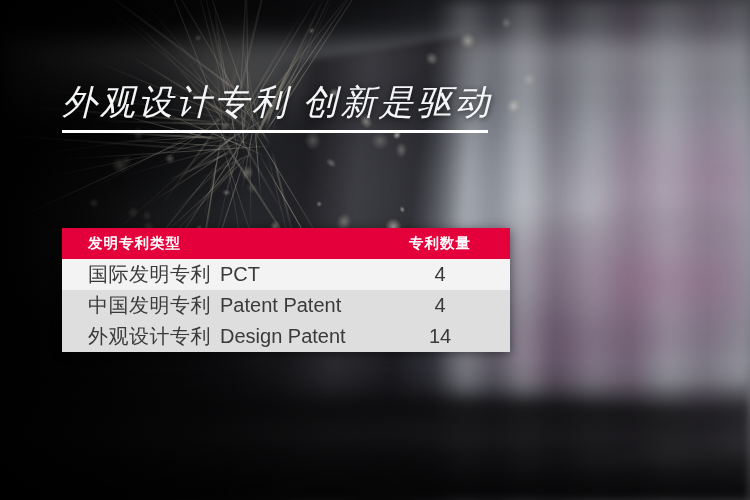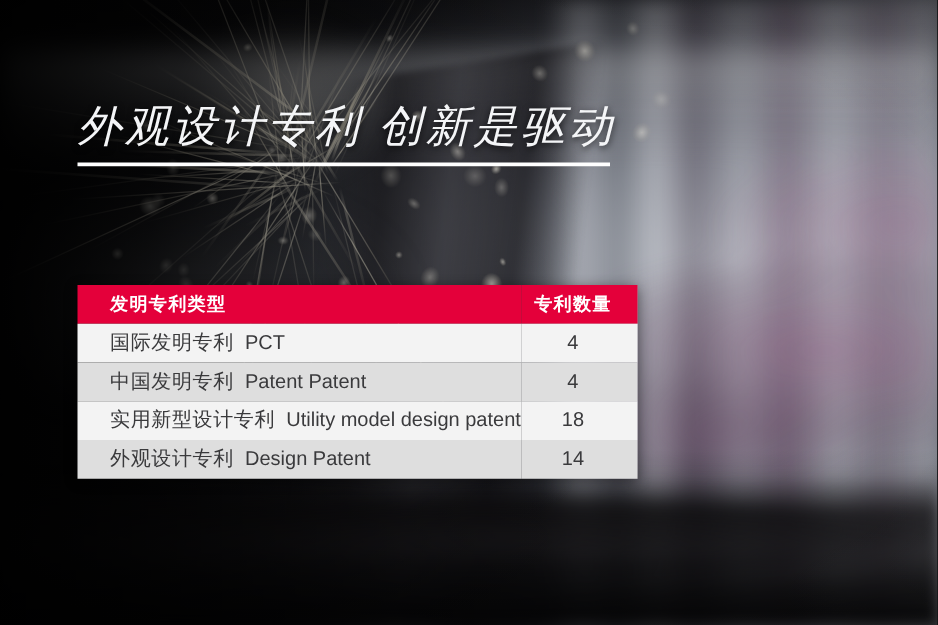--- a/index.html
+++ b/index.html
@@ -158,21 +158,21 @@
     color: #ffffff;
     font-size: 14.5px;
     font-weight: bold;
     letter-spacing: 1px;
     height: 31px;
     padding: 0;
   }
   .tbl thead th.c-type { text-align: left;  padding-left: 26px; }
   .tbl thead th.c-num  { text-align: center; width: 120px; padding-right: 10px;}
   .tbl tbody td {
-    font-size: 16px;
+    font-size: 20px;
     color: #3a3a3c;
     height: 31px;
     padding: 0;
   }
   .tbl tbody tr.odd  td { background: #f3f3f3; }
   .tbl tbody tr.even td { background: #dedede; }
   .tbl tbody td.c-type { text-align: left; padding-left: 26px; white-space: nowrap; }
   .tbl tbody td.c-type .cn { letter-spacing: 0.5px; }
   .tbl tbody td.c-type .en { margin-left: 9px; }
   .tbl tbody td.c-num  { text-align: center; width: 120px; padding-right: 10px; }
@@ -353,24 +353,20 @@
       </thead>
       <tbody id="tbody">
           <tr class="odd">
             <td class="c-type"><span class="cn">国际发明专利</span><span class="en">PCT</span></td>
             <td class="c-num">4</td>
           </tr>
           <tr class="even">
             <td class="c-type"><span class="cn">中国发明专利</span><span class="en">Patent Patent</span></td>
             <td class="c-num">4</td>
           </tr>
-          <tr class="odd">
-            <td class="c-type"><span class="cn">实用新型设计专利</span><span class="en">Utility model design patent</span></td>
-            <td class="c-num">18</td>
-          </tr>
           <tr class="even">
             <td class="c-type"><span class="cn">外观设计专利</span><span class="en">Design Patent</span></td>
             <td class="c-num">14</td>
           </tr>
         </tbody>
     </table>
 
   </div>
 </div>
 

